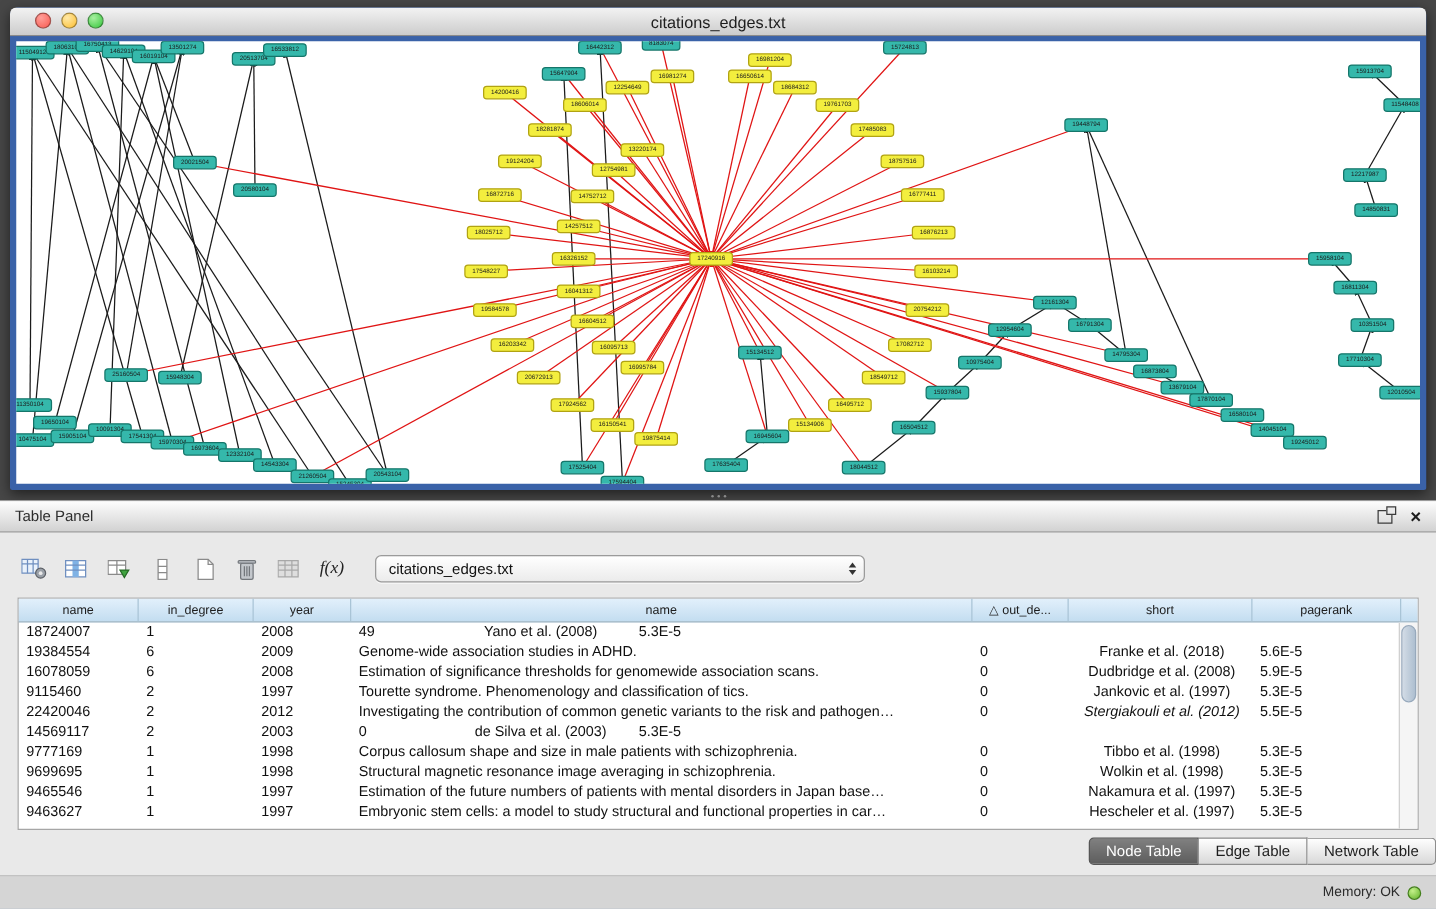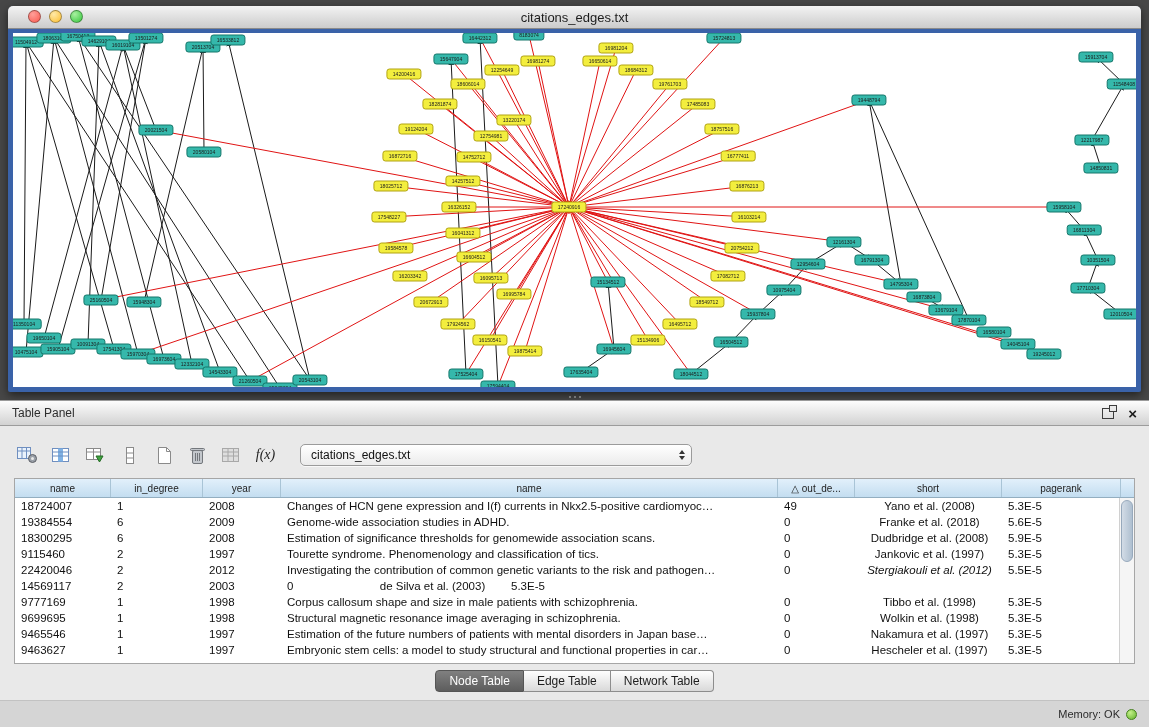--- a/index.html
+++ b/index.html
@@ -71,21 +71,21 @@
       border-right:1px solid #a9c4d6;color:#1d1d1d;box-sizing:border-box;overflow:hidden;white-space:nowrap;}
   .th.fillth{flex:1;border-right:none;}
   .rows{flex:1;overflow:hidden;position:relative;}
   .tr{display:flex;height:16px;line-height:16px;font-size:11.5px;color:#101010;}
   .td{box-sizing:border-box;padding:0 4px 0 6px;white-space:nowrap;overflow:hidden;text-overflow:ellipsis;}
   .td.a-center{text-align:center;}
   .vscroll{position:absolute;right:0;top:0;bottom:0;width:15px;background:#f5f5f5;border-left:1px solid #d0d0d0;box-sizing:border-box;}
   .vthumb{position:absolute;left:1px;right:1px;top:2px;height:62px;border-radius:7px;
           background:linear-gradient(90deg,#d3dce6,#aebfd0);border:1px solid #97a9bc;box-sizing:border-box;}
 
-  .tabs{display:flex;justify-content:center;margin-top:6px;}
+  .tabs{display:flex;justify-content:flex-end;margin-top:6px;}
   .tab{height:20px;padding:0 13px;display:flex;align-items:center;font-size:12px;
        border:1px solid #8d8d8d;border-left-width:0;color:#1d1d1d;
        background:linear-gradient(#fefefe,#d9d9d9);}
   .tab:first-child{border-left-width:1px;border-radius:4px 0 0 4px;}
   .tab:last-child{border-radius:0 4px 4px 0;}
   .tab.active{background:linear-gradient(#808080,#5d5d5d);color:#fff;border-color:#555;}
 
   .statusbar{position:absolute;left:0;bottom:0;width:1149px;height:27px;background:#d5d5d5;
              border-top:1px solid #c2c2c2;display:flex;align-items:center;justify-content:flex-end;
              gap:6px;padding-right:12px;box-sizing:border-box;}
@@ -612,36 +612,35 @@
         <div class="th fillth"></div>
       </div>
     <div class="rows" id="rows">
       <div class="vscroll">
         <div class="vthumb"></div>
       </div>
     <div class="tr">
           <div class="td a-left" style="width: 96px;">18724007</div>
           <div class="td a-left" style="width: 92px;">1</div>
           <div class="td a-left" style="width: 78px;">2008</div>
-          <div class="td a-left" style="width: 497px;">Changes of HCN gene expression and I(f) currents in Nkx2.5-positive cardiomyoc…</div>
           <div class="td a-left" style="width: 77px;">49</div>
           <div class="td a-center" style="width: 147px;">Yano et al. (2008)</div>
           <div class="td a-left" style="width: 119px;">5.3E-5</div>
         </div>
         <div class="tr">
           <div class="td a-left" style="width: 96px;">19384554</div>
           <div class="td a-left" style="width: 92px;">6</div>
           <div class="td a-left" style="width: 78px;">2009</div>
           <div class="td a-left" style="width: 497px;">Genome-wide association studies in ADHD.</div>
           <div class="td a-left" style="width: 77px;">0</div>
           <div class="td a-center" style="width: 147px;">Franke et al. (2018)</div>
           <div class="td a-left" style="width: 119px;">5.6E-5</div>
         </div>
         <div class="tr">
-          <div class="td a-left" style="width: 96px;">18300295</div>
+          <div class="td a-left" style="width: 96px;">16078059</div>
           <div class="td a-left" style="width: 92px;">6</div>
           <div class="td a-left" style="width: 78px;">2008</div>
           <div class="td a-left" style="width: 497px;">Estimation of significance thresholds for genomewide association scans.</div>
           <div class="td a-left" style="width: 77px;">0</div>
           <div class="td a-center" style="width: 147px;">Dudbridge et al. (2008)</div>
           <div class="td a-left" style="width: 119px;">5.9E-5</div>
         </div>
         <div class="tr">
           <div class="td a-left" style="width: 96px;">9115460</div>
           <div class="td a-left" style="width: 92px;">2</div>

